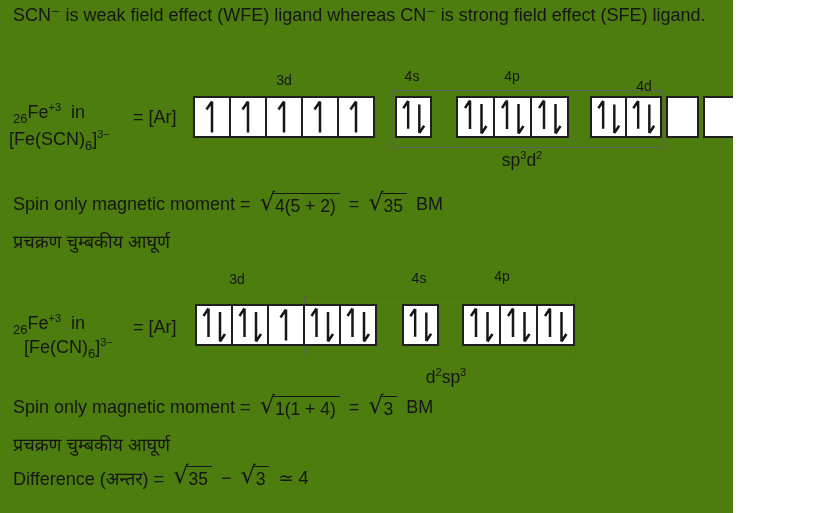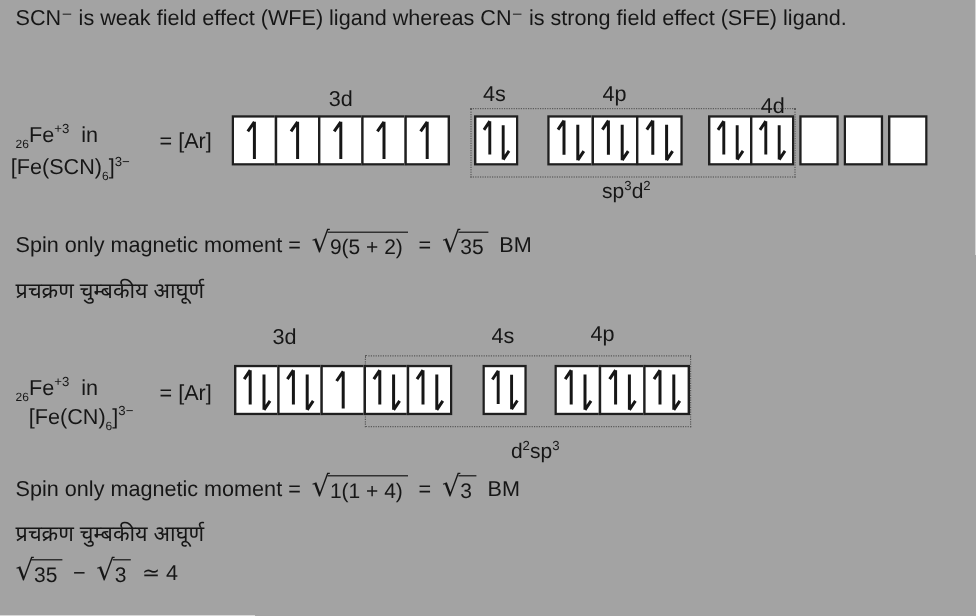--- a/index.html
+++ b/index.html
@@ -1,37 +1,37 @@
 <!DOCTYPE html>
 <html><head>
 <meta charset="utf-8">
 <style>
   html,body{margin:0;padding:0;background:#fff;}
   .page{
     position:relative;
-    width:813px;height:513px;
-    background:#a3a3a3;
+    width:733px;height:513px;
+    background:#4d7c0f;
     color:#161616;
     font-family:"Liberation Sans","DejaVu Sans",sans-serif;
     overflow:hidden;
   }
   .abs{position:absolute;white-space:nowrap;}
   .t18{font-size:18px;line-height:1.25;}
-  .subsm{font-size:10px;vertical-align:-5px;}
+  .subsm{font-size:13px;vertical-align:-5px;}
   .supsm{font-size:11px;vertical-align:7px;}
   .ml6{margin-left:10px;}
   .layer{position:absolute;left:0;top:0;width:0;height:0;}
   .obox{
     position:absolute;box-sizing:border-box;
     border:2px solid #1f1f1f;background:#fff;
   }
   .obox svg{display:block;width:100%;height:100%;}
   .glabel{
     position:absolute;transform:translateX(-50%);
-    font-size:18px;line-height:1.1;
+    font-size:14px;line-height:1.1;
   }
   .dash{
     position:absolute;box-sizing:border-box;
     border:1.4px dotted #5a5a5a;background:transparent;
   }
   .hyb{
     position:absolute;transform:translateX(-50%);
     font-size:17.5px;line-height:1.1;
   }
   .eq{
@@ -138,21 +138,21 @@
     </div>
 
   <div class="hyb" style="left:522px;top:149px">
     <span>sp</span><span class="supsm">3</span><span>d</span><span class="supsm">2</span>
   </div>
 
   <div class="eq" style="left:13px;top:193px">
     <span>Spin only magnetic moment =</span>
     <span class="sqrt">
         <span class="rsym">√</span>
-        <span class="rad">9(5 + 2)</span>
+        <span class="rad">4(5 + 2)</span>
       </span>
     <span>=</span>
     <span class="sqrt">
         <span class="rsym">√</span>
         <span class="rad">35</span>
       </span>
     <span>BM</span>
   </div>
   <div class="abs hi" style="left:13px;top:229px">प्रचक्रण चुम्बकीय आघूर्ण</div>
 
@@ -237,20 +237,21 @@
     <span>=</span>
     <span class="sqrt">
         <span class="rsym">√</span>
         <span class="rad">3</span>
       </span>
     <span>BM</span>
   </div>
   <div class="abs hi" style="left:13px;top:432px">प्रचक्रण चुम्बकीय आघूर्ण</div>
 
   <div class="eq" style="left:13px;top:466px">
+    <span>Difference (अन्तर) =</span>
     <span class="sqrt">
         <span class="rsym">√</span>
         <span class="rad">35</span>
       </span>
     <span>−</span>
     <span class="sqrt">
         <span class="rsym">√</span>
         <span class="rad">3</span>
       </span>
     <span>≃ 4</span>

